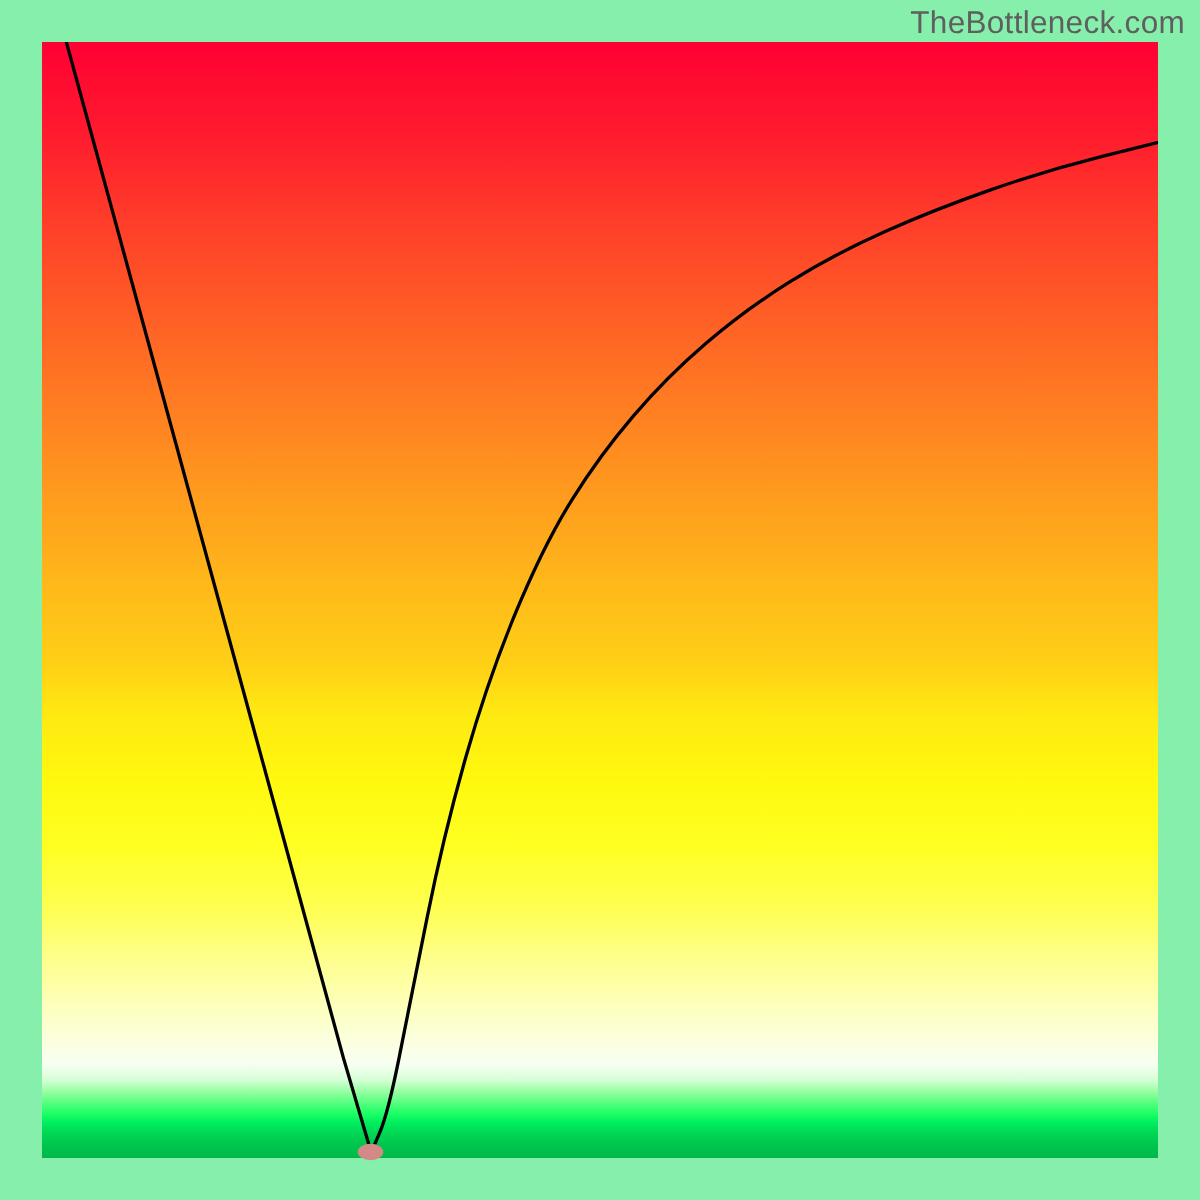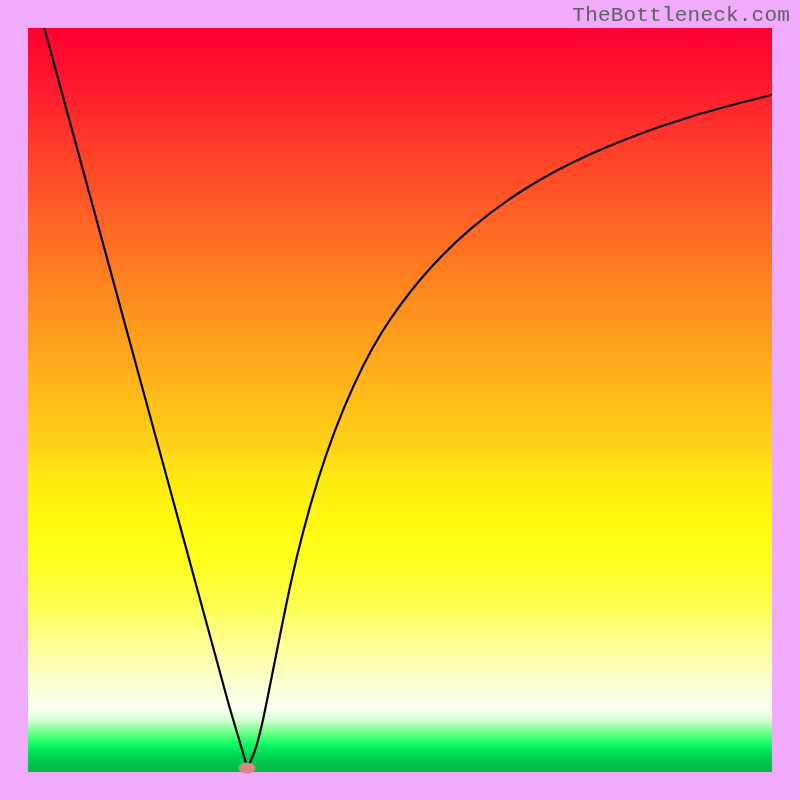--- a/index.html
+++ b/index.html
@@ -8,22 +8,21 @@
     width: 800px;
     height: 800px;
     overflow: hidden;
     background: #000;
     font-family: Arial, Helvetica, sans-serif;
   }
   .chart-container {
     position: relative;
     width: 800px;
     height: 800px;
-    background: #f0abfc;
-    font-family: Liberation Mono, monospace;
+    background: #86efac;
   }
   .plot-area {
     position: absolute;
     left: 28px;
     top: 28px;
     width: 744px;
     height: 744px;
     background: linear-gradient(to bottom,
       #ff0033 0%,
       #ff1a2e 8%,

